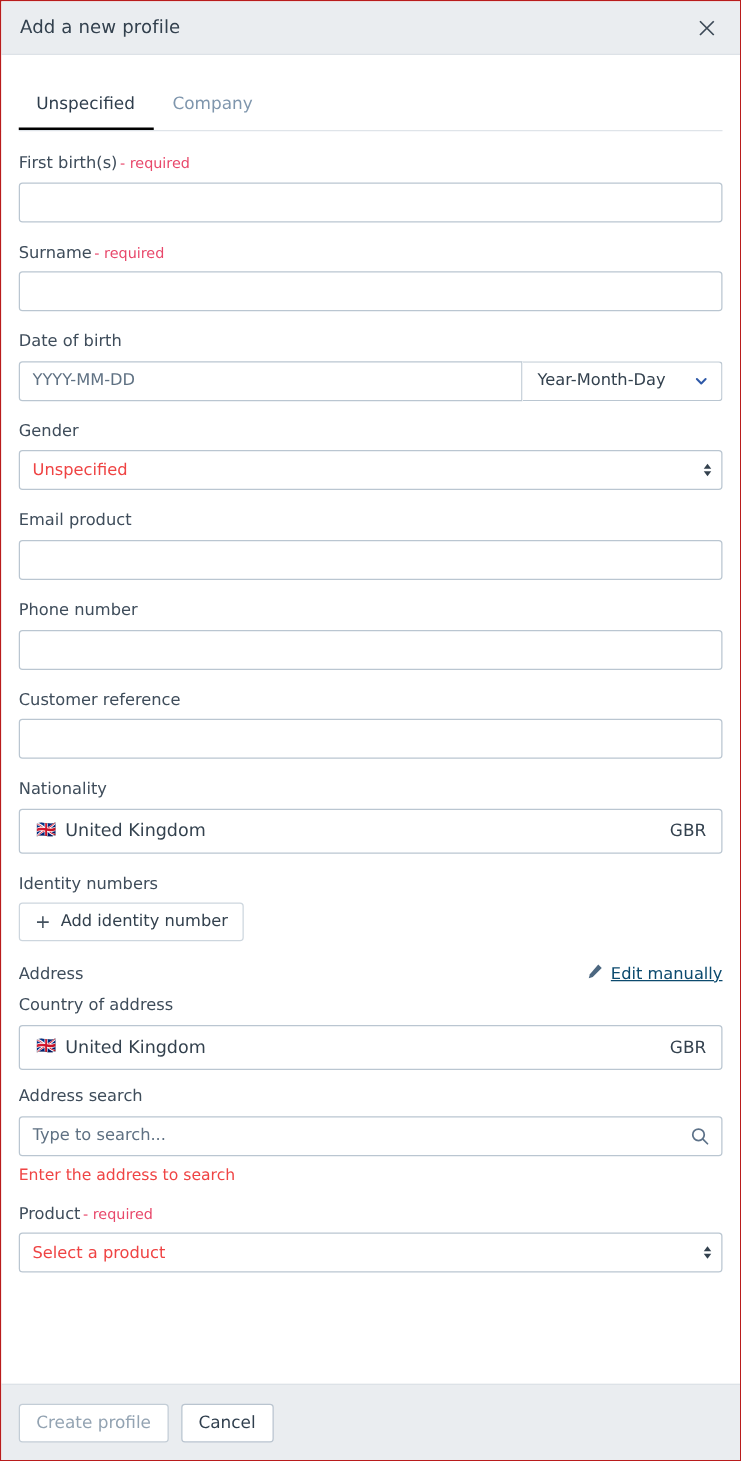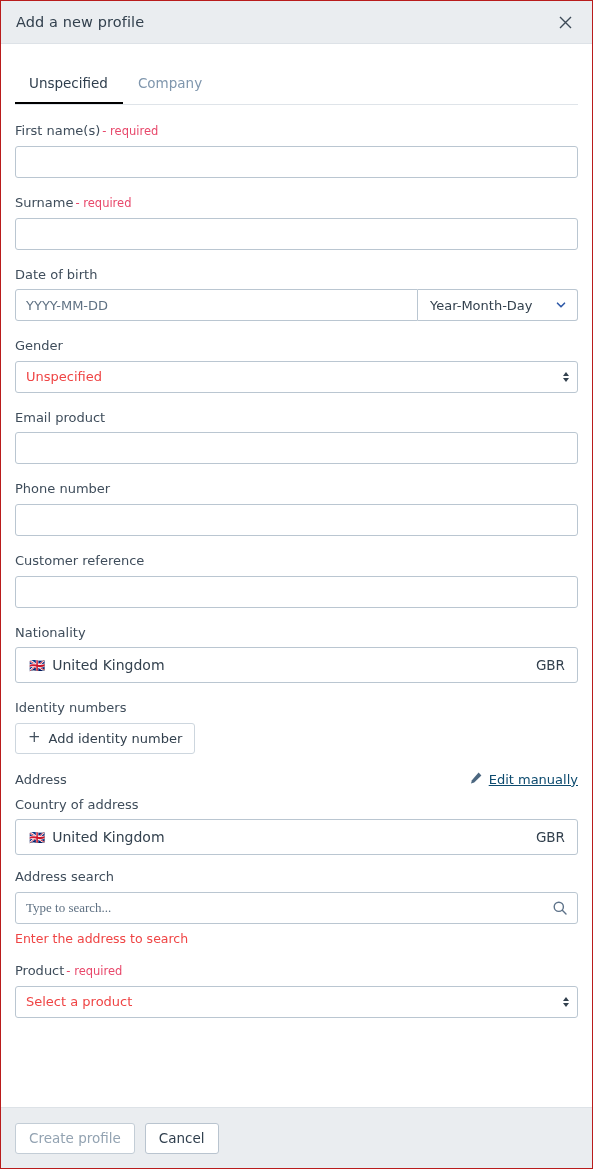--- a/index.html
+++ b/index.html
@@ -257,21 +257,21 @@
     align-items: center;
     gap: 6px;
     font-size: 13px;
     color: #0c4a6e;
     cursor: pointer;
   }
   .edit-link .lbl { text-decoration: underline; }
 
   
   .search-wrap { position: relative; width: 100%; }
-  .search-wrap .input { padding-right: 46px; font-family: Liberation Serif, serif; }
+  .search-wrap .input { padding-right: 46px; }
   .search-ico {
     position: absolute;
     right: 10px;
     top: 50%;
     transform: translateY(-50%);
     color: #5d7289;
     display: flex;
     pointer-events: none;
   }
   .help-text {
@@ -334,21 +334,21 @@
         <span>Company</span>
       </div>
     </div>
     <div class="tabs-underline"></div>
   </div>
 
   <div class="dialog-body">
 
     <div class="field">
       <span class="label">
-        <span>First name(s)</span><span class="req">- required</span>
+        <span>First birth(s)</span><span class="req">- required</span>
       </span>
       <input class="input" type="text" value="" placeholder="" style="">
     </div>
 
     <div class="field">
       <span class="label">
         <span>Surname</span><span class="req">- required</span>
       </span>
       <input class="input" type="text" value="" placeholder="" style="">
     </div>

